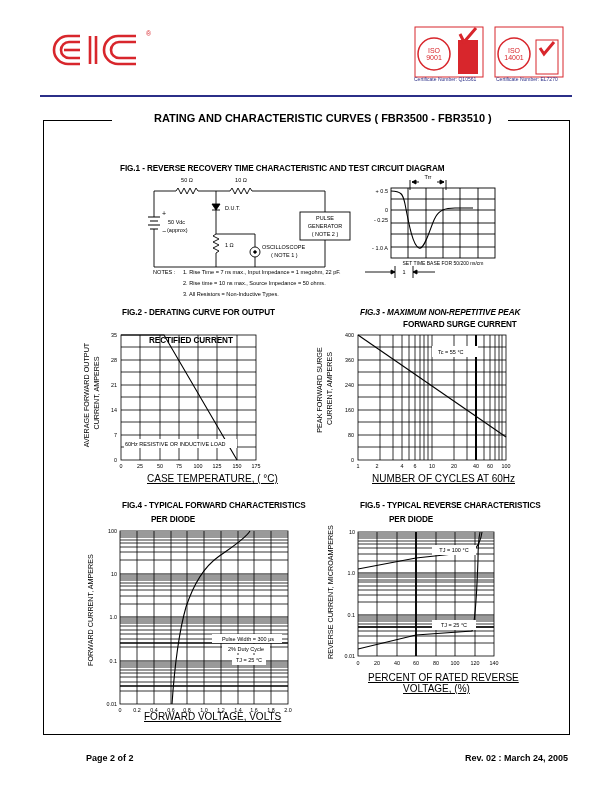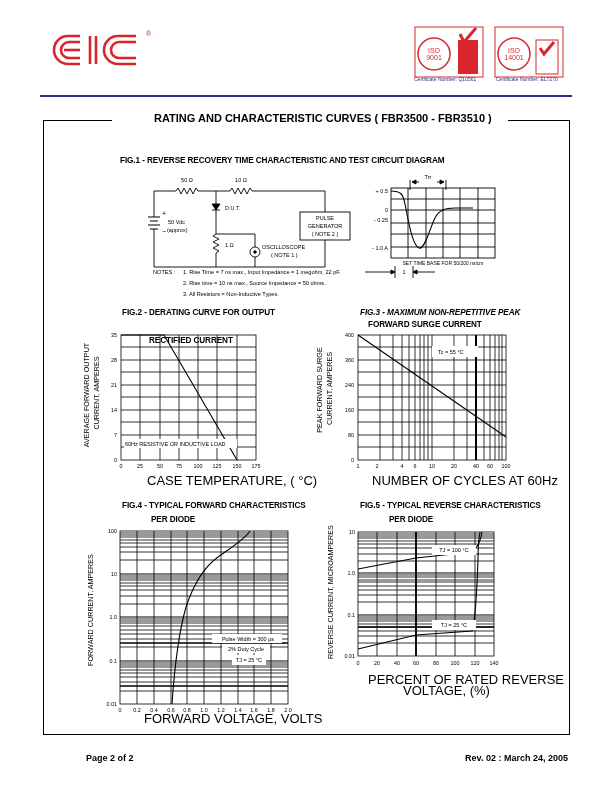--- a/index.html
+++ b/index.html
@@ -7,21 +7,21 @@
          font-family: "Liberation Sans", sans-serif; color: #000; }
   .abs { position: absolute; }
   .logo { left: 52px; top: 28px; width: 110px; height: 46px; }
   .cert { top: 26px; width: 70px; height: 52px; }
   .cert-num { top: 76px; font-size: 5px; color: #2b2f88; white-space: nowrap; }
   .rule { left: 40px; top: 95px; width: 532px; height: 2px; background: #2b2f88; }
   .frame { left: 43px; top: 120px; width: 527px; height: 615px; border: 1.5px solid #000; box-sizing: border-box; }
   .frame-title-bg { left: 112px; top: 110px; width: 396px; height: 20px; background: #fff; }
   .frame-title { left: 118px; top: 112px; font-size: 11px; font-weight: bold; white-space: nowrap; padding-left: 36px; }
   .fig-title { font-size: 8.2px; font-weight: bold; white-space: nowrap; letter-spacing: -0.1px; }
-  .axis-label { font-size: 13px; white-space: nowrap; }
+  .axis-label { font-size: 10px; white-space: nowrap; text-decoration: underline; }
   .vlabel { transform: rotate(-90deg); transform-origin: left top; font-size: 7.2px; white-space: nowrap; text-align: center; }
   .note { font-size: 5.6px; white-space: nowrap; }
   .footer { top: 753px; font-size: 9px; font-weight: bold; white-space: nowrap; }
   svg text { font-family: "Liberation Sans", sans-serif; }
 </style>
 </head>
 <body>
 
 <div class="abs logo">
   <svg width="110" height="46" viewBox="0 0 110 46">
@@ -59,21 +59,21 @@
   </svg>
 </div>
 <div class="abs cert-num" style="left:414px;">Certificate Number: Q10561</div>
 <div class="abs cert-num" style="left:496px;">Certificate Number: EL7270</div>
 <div class="abs rule"></div>
 
 <div class="abs frame"></div>
 <div class="abs frame-title-bg"></div>
 <div class="abs frame-title">RATING AND CHARACTERISTIC CURVES  ( FBR3500 - FBR3510 )</div>
 
-<div class="abs fig-title" style="left:120px; top:156px;">FIG.1 - REVERSE RECOVERY TIME CHARACTERISTIC AND TEST CIRCUIT DIAGRAM</div>
+<div class="abs fig-title" style="left:120px; top:164px;">FIG.1 - REVERSE RECOVERY TIME CHARACTERISTIC AND TEST CIRCUIT DIAGRAM</div>
 
 <svg class="abs" style="left:140px; top:172px;" width="220" height="110" viewBox="0 0 220 110">
   <g fill="none" stroke="#000" stroke-width="0.9">
 
     <path d="M14 19 H36"></path>
     <path d="M36 19 l2 -3 l3 6 l3 -6 l3 6 l3 -6 l3 6 l3 -6 l2 3"></path>
     <path d="M58 19 H90"></path>
     <path d="M90 19 l2 -3 l3 6 l3 -6 l3 6 l3 -6 l3 6 l3 -6 l2 3"></path>
     <path d="M112 19 H185 V40"></path>
 
@@ -166,21 +166,21 @@
     <text x="79" y="138">75</text>
     <text x="98" y="138">100</text>
     <text x="117" y="138">125</text>
     <text x="137" y="138">150</text>
     <text x="156" y="138">175</text>
   </g>
 </svg>
 <div class="abs axis-label" style="left:147px; top:473px;">CASE TEMPERATURE, ( °C)</div>
 
 <div class="abs fig-title" style="left:360px; top:308px;font-style:italic;">FIG.3 - MAXIMUM NON-REPETITIVE PEAK</div>
-<div class="abs fig-title" style="left:368px; top:320px;">FORWARD SURGE CURRENT</div>
+<div class="abs fig-title" style="left:403px; top:320px;">FORWARD SURGE CURRENT</div>
 <div class="abs vlabel" style="left:315px; top:440px; width:100px;">PEAK FORWARD SURGE</div>
 <div class="abs vlabel" style="left:325px; top:436px; width:95px;">CURRENT, AMPERES</div>
 <svg class="abs" style="left:335px; top:330px;" width="180" height="140" viewBox="0 0 180 140">
   <g fill="none" stroke="#000" stroke-width="0.8">
     <rect x="23" y="5" width="148" height="125"></rect>
     <path d="M45 5 V130 M58 5 V130 M67 5 V130 M74 5 V130 M80 5 V130 M85 5 V130 M89 5 V130 M93 5 V130 M97 5 V130 M119 5 V130 M132 5 V130 M149 5 V130 M155 5 V130 M160 5 V130 M164 5 V130 M167 5 V130"></path>
     <path d="M141 5 V130" stroke-width="2"></path>
     <path d="M23 17 H171 M23 30 H171 M23 42 H171 M23 55 H171 M23 67 H171 M23 80 H171 M23 92 H171 M23 105 H171 M23 117 H171"></path>
     <path d="M23 5 L171 107" stroke-width="1.1"></path>
   </g>

